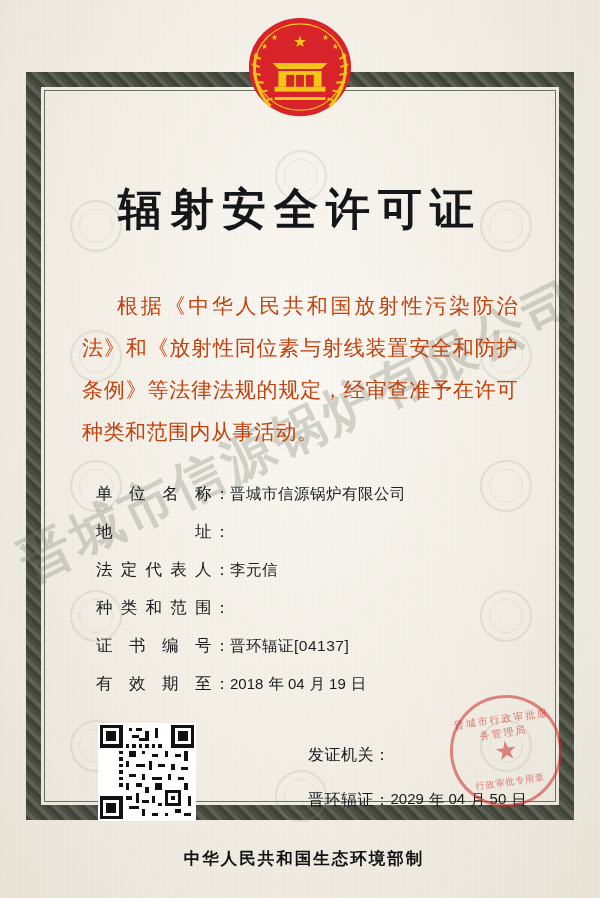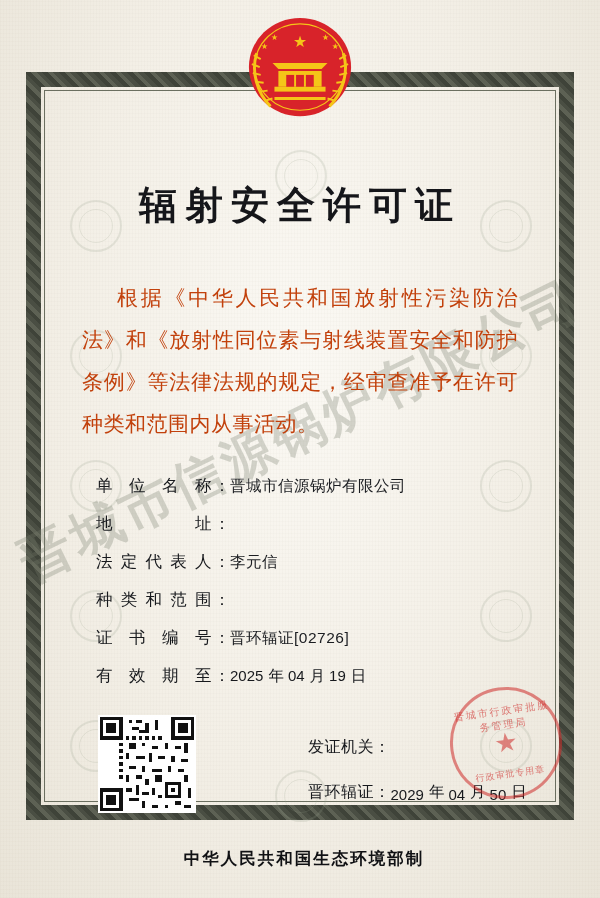--- a/index.html
+++ b/index.html
@@ -78,21 +78,21 @@
     font-family: "Liberation Sans", sans-serif;
   }
   
   #content {
     position: absolute;
     left: 60px; top: 100px; right: 60px; bottom: 100px;
     z-index: 8;
   }
   #title {
     text-align: center;
-    font-size: 38px;
+    font-size: 44px;
     letter-spacing: 8px;
     font-weight: bold;
     color: #15161a;
     margin-top: 80px;
     font-family: "Liberation Serif", serif;
   }
   #preamble {
     margin: 46px 22px 0 22px;
     font-size: 21px;
     line-height: 2.0;
@@ -148,21 +148,21 @@
     background: #ffffff;
     padding: 2px;
   }
   #qr svg { display: block; }
   #issuer-area {
     position: absolute;
     left: 248px; top: 28px;
     font-size: 16px;
     color: #17191d;
   }
-  .issuer-row { display: flex; align-items: flex-end; margin-bottom: 24px; }
+  .issuer-row { display: flex; align-items: flex-start; margin-bottom: 24px; }
   .issuer-label { letter-spacing: 0.5px; }
   .issuer-value { font-size: 15px; font-family: "Liberation Sans", sans-serif; }
   
   #stamp {
     position: absolute;
     left: 390px; top: -22px;
     width: 112px; height: 112px;
     border: 3px solid rgba(206,42,40,0.55);
     border-radius: 50%;
     transform: rotate(-8deg);
@@ -306,33 +306,33 @@
       </div>
 
       <div class="field-row">
         <span class="field-label spread">
           <span>证</span>
           <span>书</span>
           <span>编</span>
           <span>号</span>
         </span>
         <span class="field-colon">：</span>
-        <span class="field-value bigger">晋环辐证[02726]</span>
+        <span class="field-value bigger">晋环辐证[04137]</span>
       </div>
 
       <div class="field-row">
         <span class="field-label spread">
           <span>有</span>
           <span>效</span>
           <span>期</span>
           <span>至</span>
         </span>
         <span class="field-colon">：</span>
         <span class="date-row">
-          <span class="date-seg">2025</span>
+          <span class="date-seg">2018</span>
           <span class="date-unit">年</span>
           <span class="date-seg">04</span>
           <span class="date-unit">月</span>
           <span class="date-seg">19</span>
           <span class="date-unit">日</span>
         </span>
       </div>
 
     </div>
 

